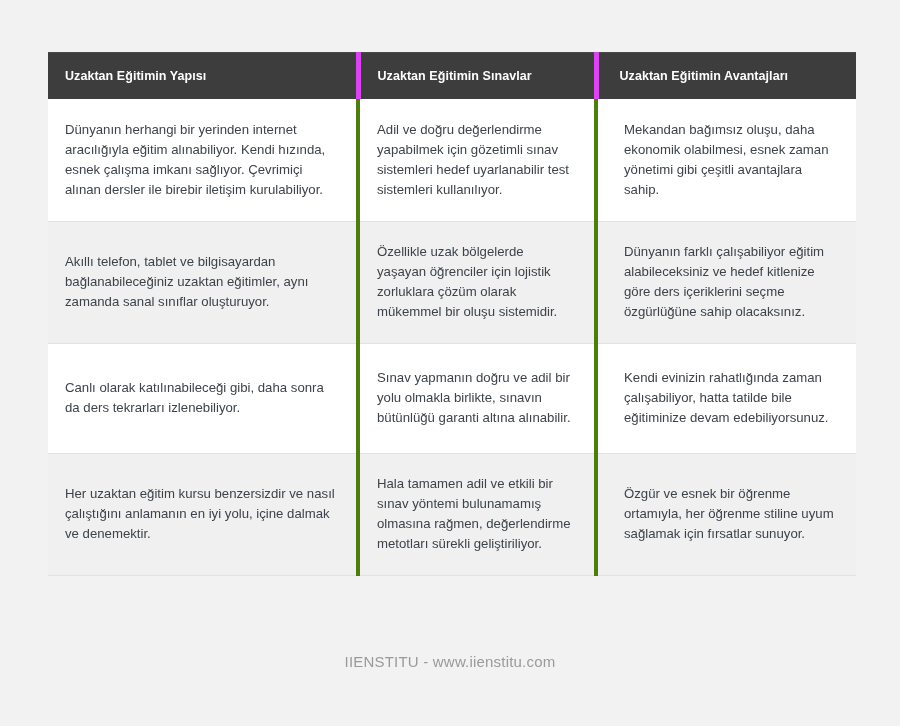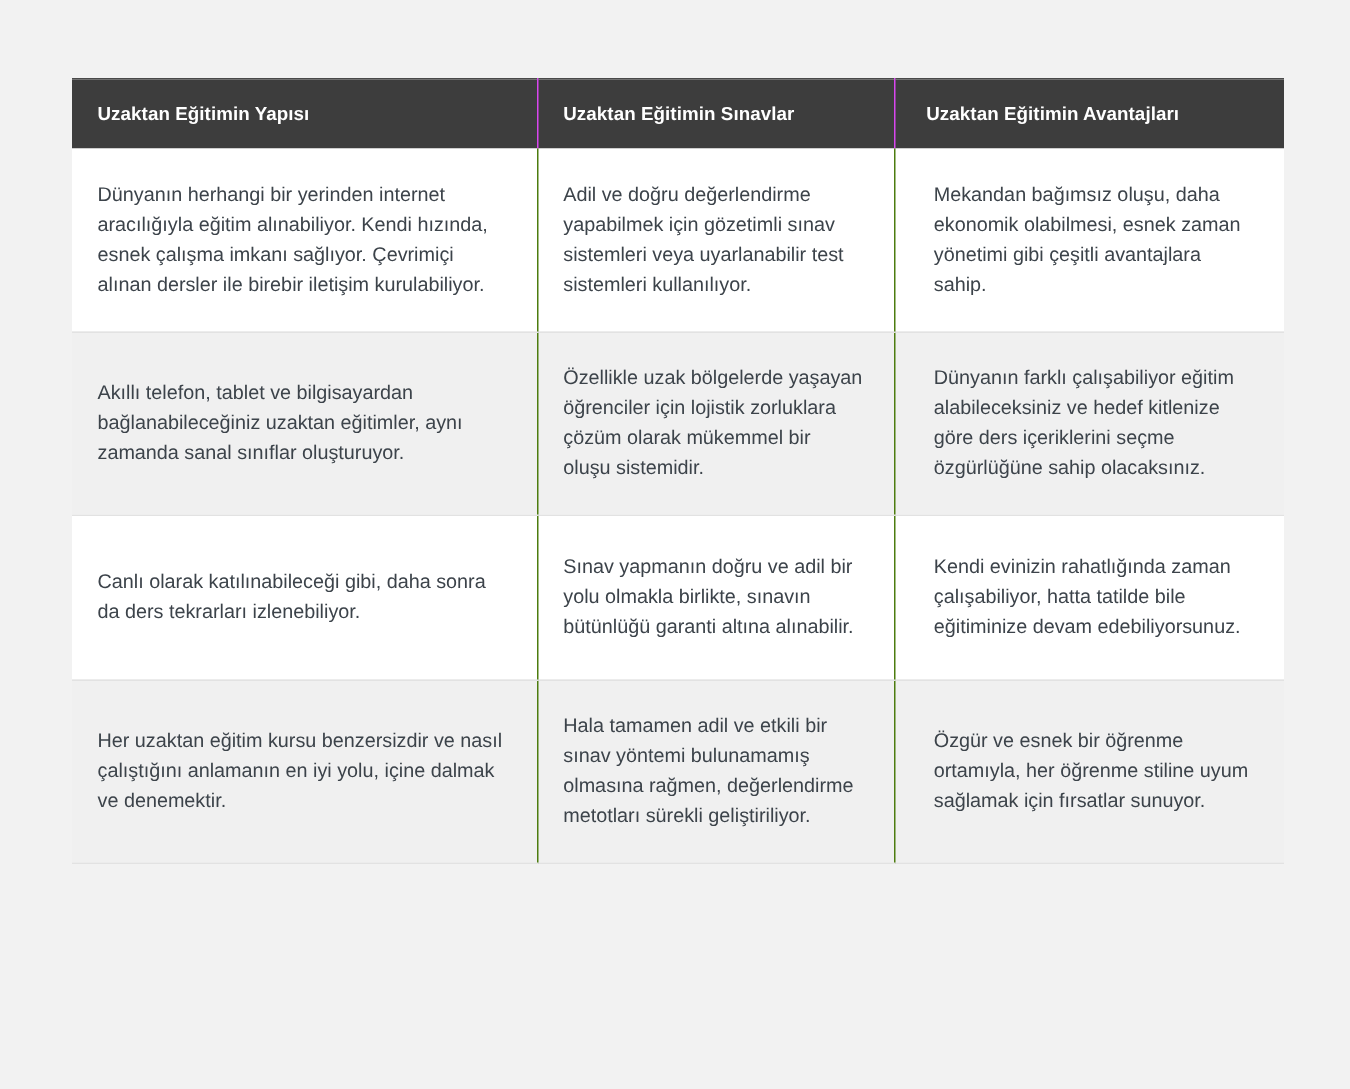--- a/index.html
+++ b/index.html
@@ -60,34 +60,34 @@
   .data-table col.c3 { width: 260px; }
 
   .data-table thead th {
     background: #3d3d3d;
     color: #ffffff;
     font-size: 12.5px;
     font-weight: bold;
     text-align: left;
     padding: 16px 18px 16px 17px;
     vertical-align: middle;
-    border-right: 1px solid #d946ef;
+    border-right: 5px solid #d946ef;
     border-top: 1px solid #4a4a4a;
     box-sizing: border-box;
     letter-spacing: 0.05px;
   }
   .data-table thead th:last-child { border-right: none; padding-left: 21px; }
 
   .data-table tbody td {
     font-size: 13.2px;
     line-height: 1.52;
     color: #3c434a;
     padding: 14px 20px 14px 17px;
     vertical-align: middle;
-    border-right: 1px solid #4d7c0f;
+    border-right: 4px solid #4d7c0f;
     border-bottom: 1px solid #e2e2e2;
     box-sizing: border-box;
   }
   .data-table tbody td:last-child { border-right: none; padding-left: 26px; }
   .data-table tbody tr:last-child td { border-bottom: 1px solid #e2e2e2; }
 
   .data-table tbody tr.row-alt td {
     background: #f0f0f0;
   }
   .data-table tbody tr.row-plain td {
@@ -129,21 +129,21 @@
       <thead>
         <tr>
           <th>Uzaktan Eğitimin Yapısı</th>
           <th>Uzaktan Eğitimin Sınavlar</th>
           <th>Uzaktan Eğitimin Avantajları</th>
         </tr>
       </thead>
       <tbody>
         <tr class="row-plain r0">
           <td>Dünyanın herhangi bir yerinden internet aracılığıyla eğitim alınabiliyor. Kendi hızında, esnek çalışma imkanı sağlıyor. Çevrimiçi alınan dersler ile birebir iletişim kurulabiliyor.</td>
-          <td>Adil ve doğru değerlendirme yapabilmek için gözetimli sınav sistemleri veya uyarlanabilir test sistemleri kullanılıyor.</td>
+          <td>Adil ve doğru değerlendirme yapabilmek için gözetimli sınav sistemleri hedef uyarlanabilir test sistemleri kullanılıyor.</td>
           <td>Mekandan bağımsız oluşu, daha ekonomik olabilmesi, esnek zaman yönetimi gibi çeşitli avantajlara sahip.</td>
         </tr>
         <tr class="row-alt r1">
           <td>Akıllı telefon, tablet ve bilgisayardan bağlanabileceğiniz uzaktan eğitimler, aynı zamanda sanal sınıflar oluşturuyor.</td>
           <td>Özellikle uzak bölgelerde yaşayan öğrenciler için lojistik zorluklara çözüm olarak mükemmel bir oluşu sistemidir.</td>
           <td>Dünyanın farklı çalışabiliyor eğitim alabileceksiniz ve hedef kitlenize göre ders içeriklerini seçme özgürlüğüne sahip olacaksınız.</td>
         </tr>
         <tr class="row-plain r2">
           <td>Canlı olarak katılınabileceği gibi, daha sonra da ders tekrarları izlenebiliyor.</td>
           <td>Sınav yapmanın doğru ve adil bir yolu olmakla birlikte, sınavın bütünlüğü garanti altına alınabilir.</td>
@@ -152,14 +152,15 @@
         <tr class="row-alt r3">
           <td>Her uzaktan eğitim kursu benzersizdir ve nasıl çalıştığını anlamanın en iyi yolu, içine dalmak ve denemektir.</td>
           <td>Hala tamamen adil ve etkili bir sınav yöntemi bulunamamış olmasına rağmen, değerlendirme metotları sürekli geliştiriliyor.</td>
           <td>Özgür ve esnek bir öğrenme ortamıyla, her öğrenme stiline uyum sağlamak için fırsatlar sunuyor.</td>
         </tr>
       </tbody>
     </table>
 
   </div>
 
+  <div class="footer">IIENSTITU - www.iienstitu.com</div>
 
 </div>
 
 </body></html>

